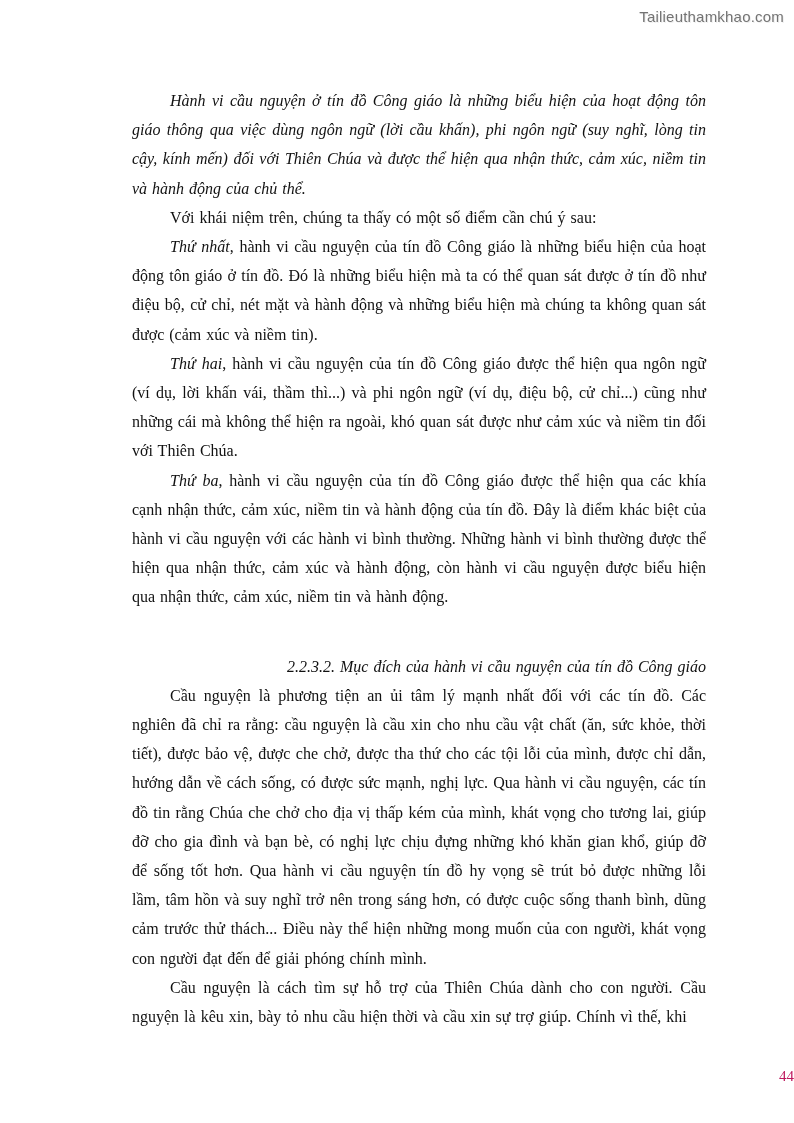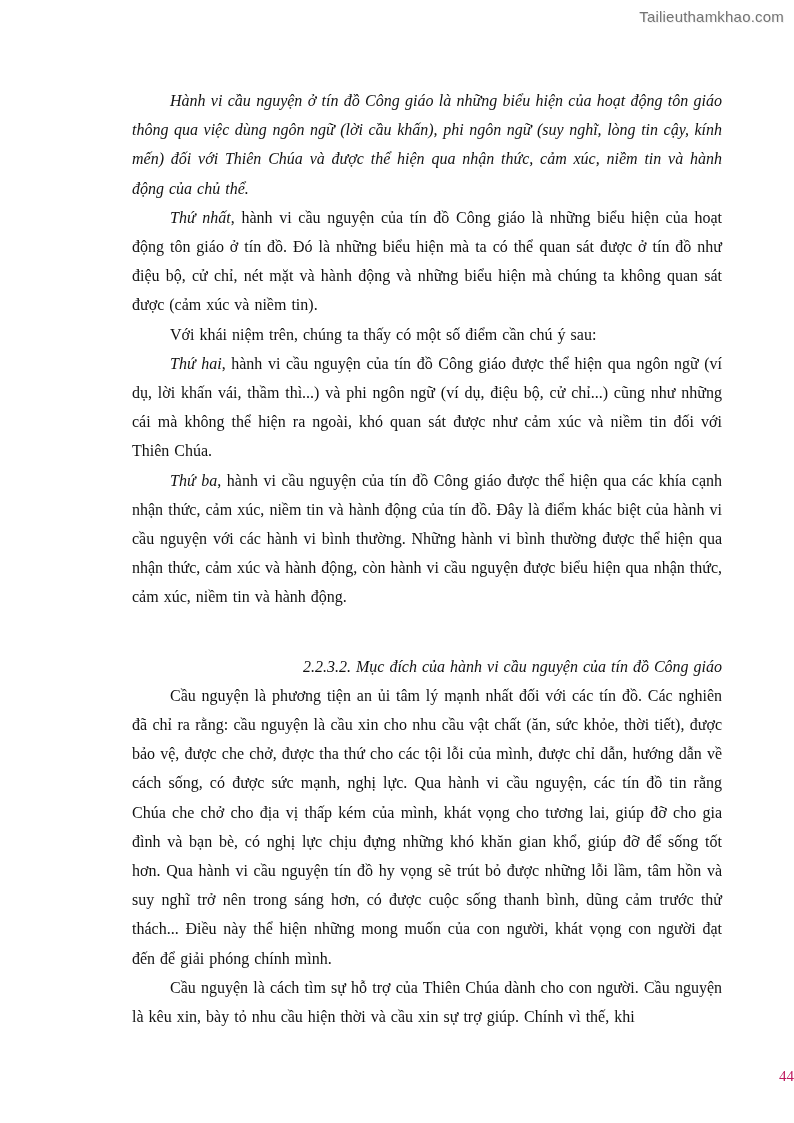--- a/index.html
+++ b/index.html
@@ -23,21 +23,21 @@
     font-family: "Liberation Sans", sans-serif;
     font-size: 15px;
     color: #737373;
     text-shadow: 1px 1px 0 #efefef;
     letter-spacing: 0.2px;
   }
   .content {
     position: absolute;
     top: 86px;
     left: 132px;
-    right: 72px;
+    right: 88px;
   }
   .content p {
     margin: 0;
     font-size: 16px;
     line-height: 29.2px;
     text-align: justify;
     text-indent: 38px;
     word-spacing: 1px;
   }
   .content p.italic {
@@ -63,22 +63,22 @@
   }
 </style>
 </head>
 <body>
 
 <div class="page">
   <div class="watermark">Tailieuthamkhao.com</div>
 
   <div class="content">
       <p class="italic">Hành vi cầu nguyện ở tín đồ Công giáo là những biểu hiện của hoạt động tôn giáo thông qua việc dùng ngôn ngữ (lời cầu khấn), phi ngôn ngữ (suy nghĩ, lòng tin cậy, kính mến) đối với Thiên Chúa và được thể hiện qua nhận thức, cảm xúc, niềm tin và hành động của chủ thể.</p>
+      <p class="">Với khái niệm trên, chúng ta thấy có một số điểm cần chú ý sau:</p>
       <p class=""><em class="lead">Thứ nhất</em>, hành vi cầu nguyện của tín đồ Công giáo là những biểu hiện của hoạt động tôn giáo ở tín đồ. Đó là những biểu hiện mà ta có thể quan sát được ở tín đồ như điệu bộ, cử chỉ, nét mặt và hành động và những biểu hiện mà chúng ta không quan sát được (cảm xúc và niềm tin).</p>
-      <p class="">Với khái niệm trên, chúng ta thấy có một số điểm cần chú ý sau:</p>
       <p class=""><em class="lead">Thứ hai</em>, hành vi cầu nguyện của tín đồ Công giáo được thể hiện qua ngôn ngữ (ví dụ, lời khấn vái, thầm thì...) và phi ngôn ngữ (ví dụ, điệu bộ, cử chỉ...) cũng như những cái mà không thể hiện ra ngoài, khó quan sát được như cảm xúc và niềm tin đối với Thiên Chúa.</p>
       <p class=""><em class="lead">Thứ ba</em>, hành vi cầu nguyện của tín đồ Công giáo được thể hiện qua các khía cạnh nhận thức, cảm xúc, niềm tin và hành động của tín đồ. Đây là điểm khác biệt của hành vi cầu nguyện với các hành vi bình thường. Những hành vi bình thường được thể hiện qua nhận thức, cảm xúc và hành động, còn hành vi cầu nguyện được biểu hiện qua nhận thức, cảm xúc, niềm tin và hành động.</p>
       <p class="heading">2.2.3.2. Mục đích của hành vi cầu nguyện của tín đồ Công giáo</p>
       <p class="">Cầu nguyện là phương tiện an ủi tâm lý mạnh nhất đối với các tín đồ. Các nghiên đã chỉ ra rằng: cầu nguyện là cầu xin cho nhu cầu vật chất (ăn, sức khỏe, thời tiết), được bảo vệ, được che chở, được tha thứ cho các tội lỗi của mình, được chỉ dẫn, hướng dẫn về cách sống, có được sức mạnh, nghị lực. Qua hành vi cầu nguyện, các tín đồ tin rằng Chúa che chở cho địa vị thấp kém của mình, khát vọng cho tương lai, giúp đỡ cho gia đình và bạn bè, có nghị lực chịu đựng những khó khăn gian khổ, giúp đỡ để sống tốt hơn. Qua hành vi cầu nguyện tín đồ hy vọng sẽ trút bỏ được những lỗi lầm, tâm hồn và suy nghĩ trở nên trong sáng hơn, có được cuộc sống thanh bình, dũng cảm trước thử thách... Điều này thể hiện những mong muốn của con người, khát vọng con người đạt đến để giải phóng chính mình.</p>
       <p class="">Cầu nguyện là cách tìm sự hỗ trợ của Thiên Chúa dành cho con người. Cầu nguyện là kêu xin, bày tỏ nhu cầu hiện thời và cầu xin sự trợ giúp. Chính vì thế, khi</p>
     </div>
 
   <div class="page-number">44</div>
 </div>
 

